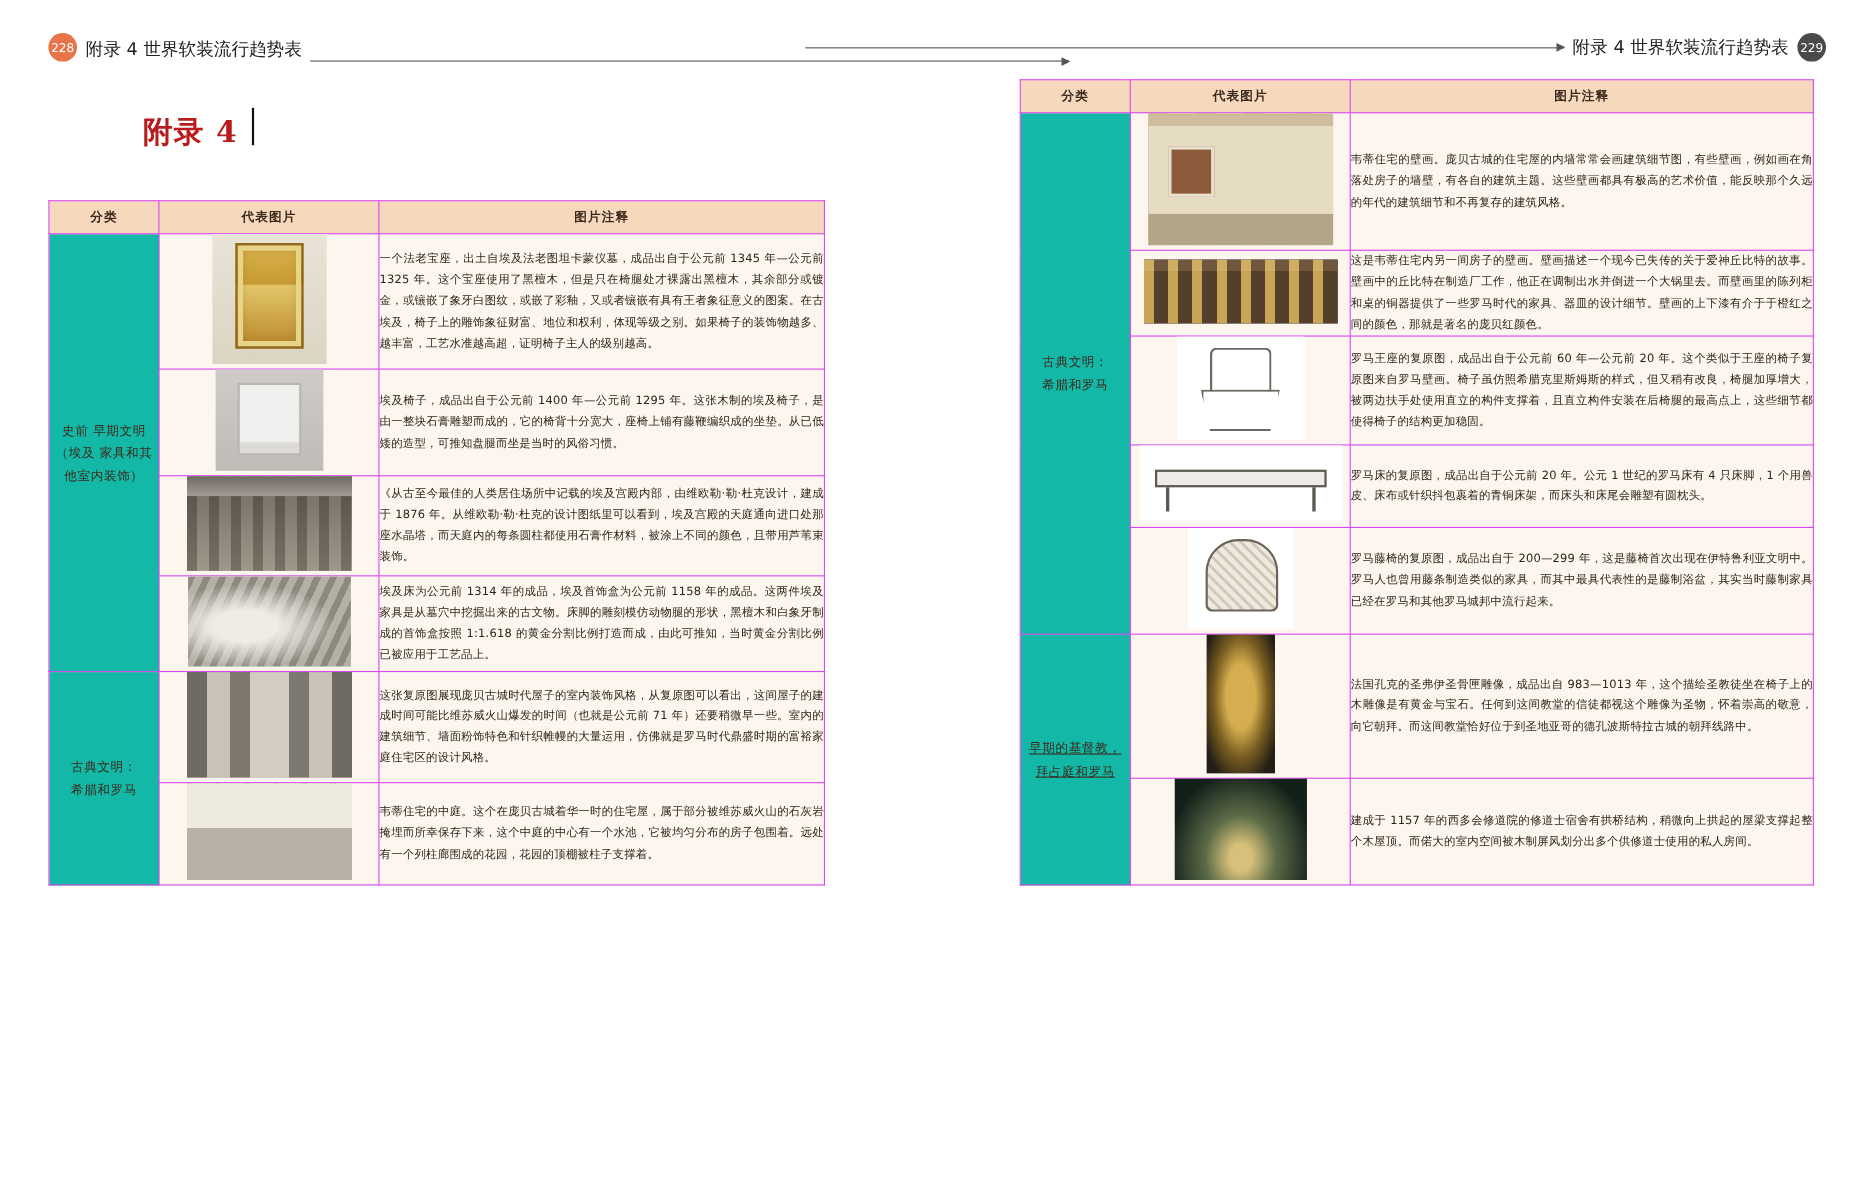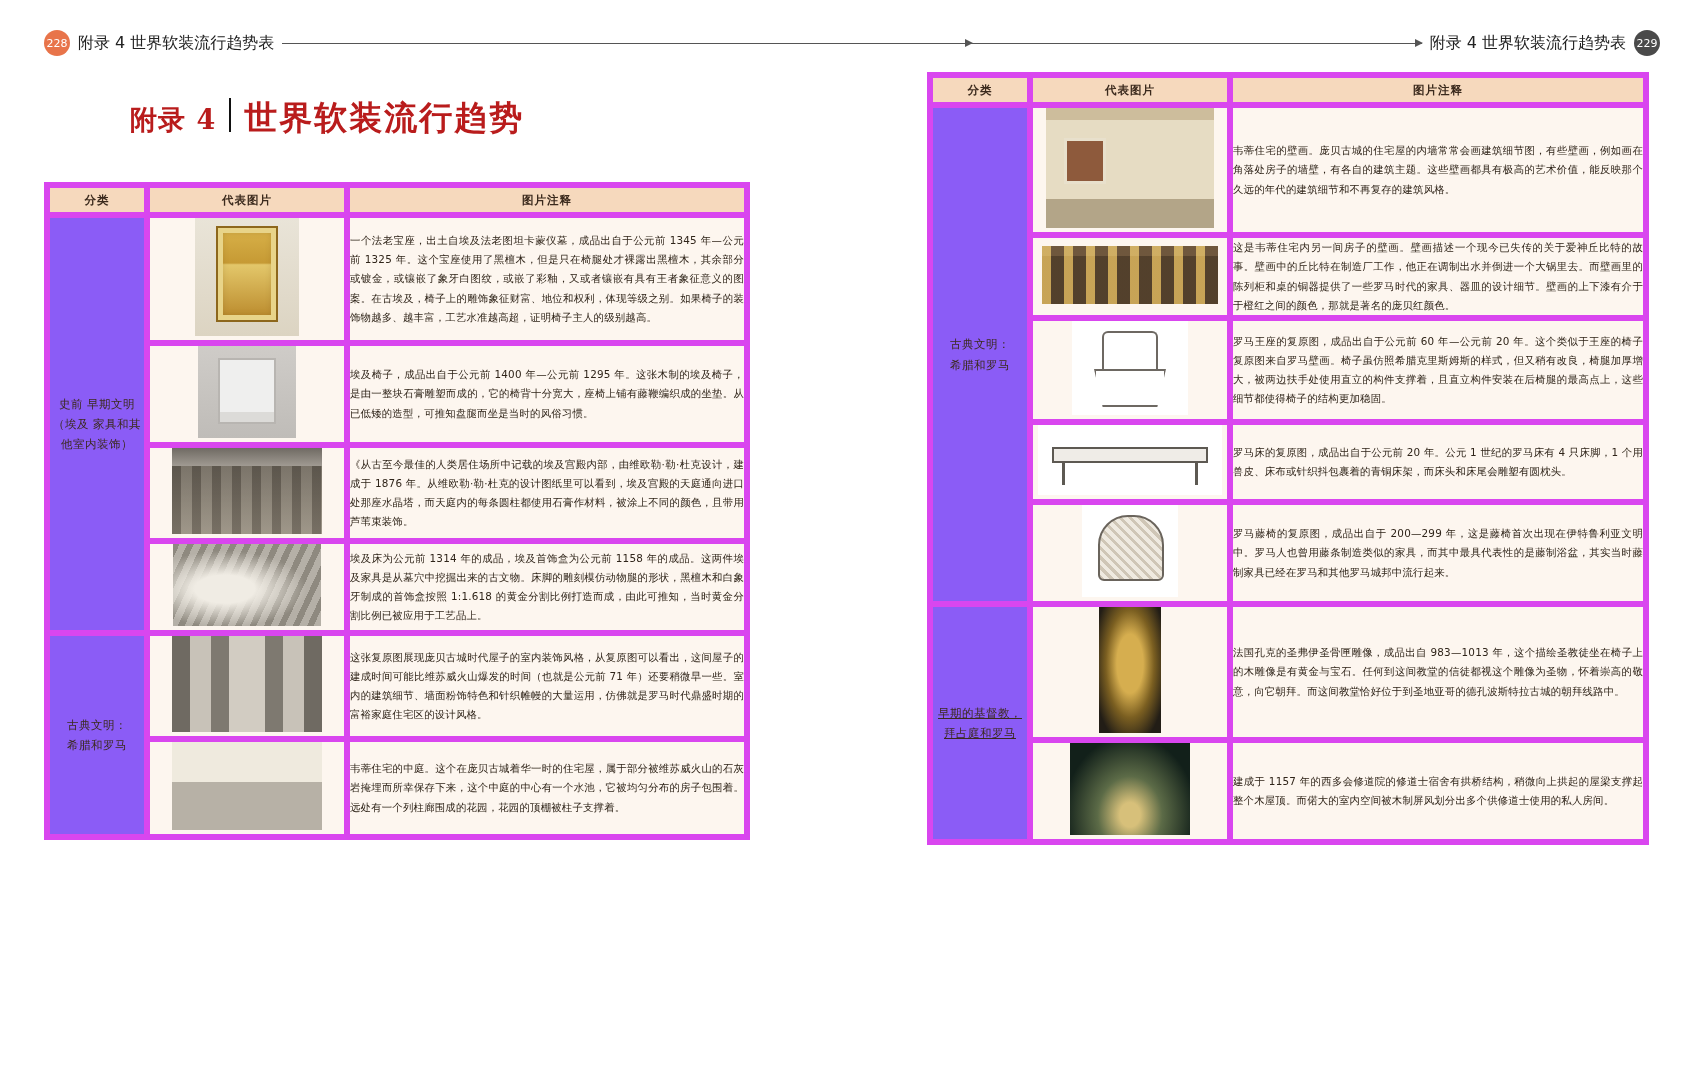--- a/index.html
+++ b/index.html
@@ -25,21 +25,21 @@
   .page-right { width: 852px; }
 
   
   .header {
     position: absolute;
     top: 30px;
     display: flex;
     align-items: center;
     height: 26px;
   }
-  .header-left { left: 44px; }
+  .header-left { left: 44px; align-items: flex-end; }
   .header-right { right: 44px; flex-direction: row; }
 
   .folio {
     width: 26px; height: 26px;
     border-radius: 50%;
     background: #e8744a;
     color: #ffffff;
     font-size: 11px;
     display: flex; align-items: center; justify-content: center;
     letter-spacing: 0px;
@@ -104,38 +104,38 @@
   .tbl {
     position: absolute;
     border-collapse: collapse;
     table-layout: fixed;
     background: #fdf6ef;
   }
   .tbl-left  { left: 44px;  top: 182px;  width: 706px; }
   .tbl-right { left: 75px;  top: 72px;   width: 722px; }
 
   .tbl th, .tbl td {
-    border: 6px solid #d946ef;
+    border: 1px solid #d946ef;
     vertical-align: middle;
     padding: 0;
   }
   .tbl thead th {
     background: #f6d9bd;
     color: #3b2a1d;
     font-size: 11.5px;
     font-weight: bold;
     height: 30px;
     letter-spacing: 1px;
   }
   .col-cat { width: 100px; }
   .col-img { width: 200px; }
   .col-note { }
 
   .cell-cat {
-    background: #8b5cf6;
+    background: #14b8a6;
     text-align: center;
     font-size: 11.5px;
     line-height: 1.75;
     color: #3b2a1d;
     letter-spacing: 0.5px;
     padding: 6px 4px;
   }
   .cell-img {
     background: #fdf6ef;
     text-align: center;
@@ -292,21 +292,20 @@
 
     <div class="header header-left">
       <div class="folio">228</div>
       <div class="head-text">附录 4 世界软装流行趋势表</div>
       <div class="rule rule-left"></div>
     </div>
 
     <div class="title-block">
       <span class="title-appendix">附录 4</span>
       <span class="title-bar"></span>
-      <span class="title-main">世界软装流行趋势</span>
     </div>
 
     <table class="tbl tbl-left">
       <colgroup>
         <col class="col-cat">
           <col class="col-img">
           <col class="col-note">
       </colgroup>
       <thead>
         <tr>

